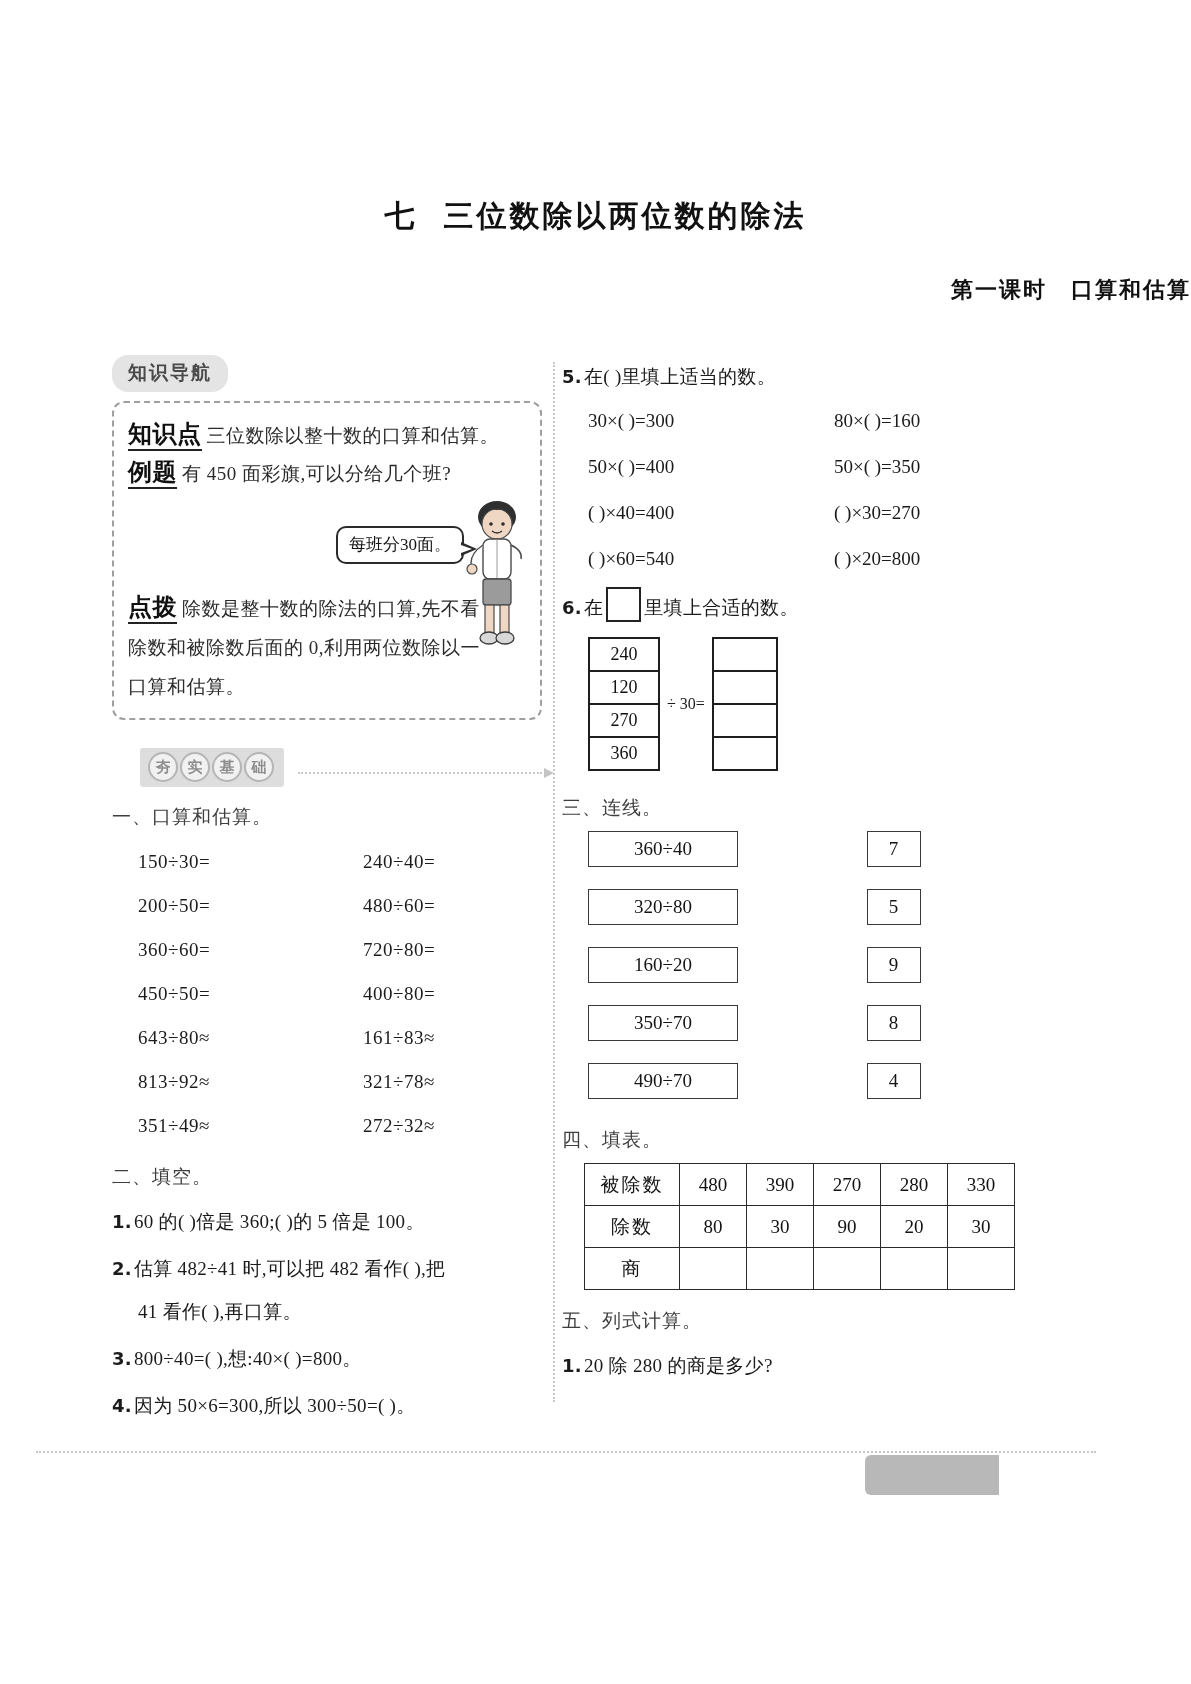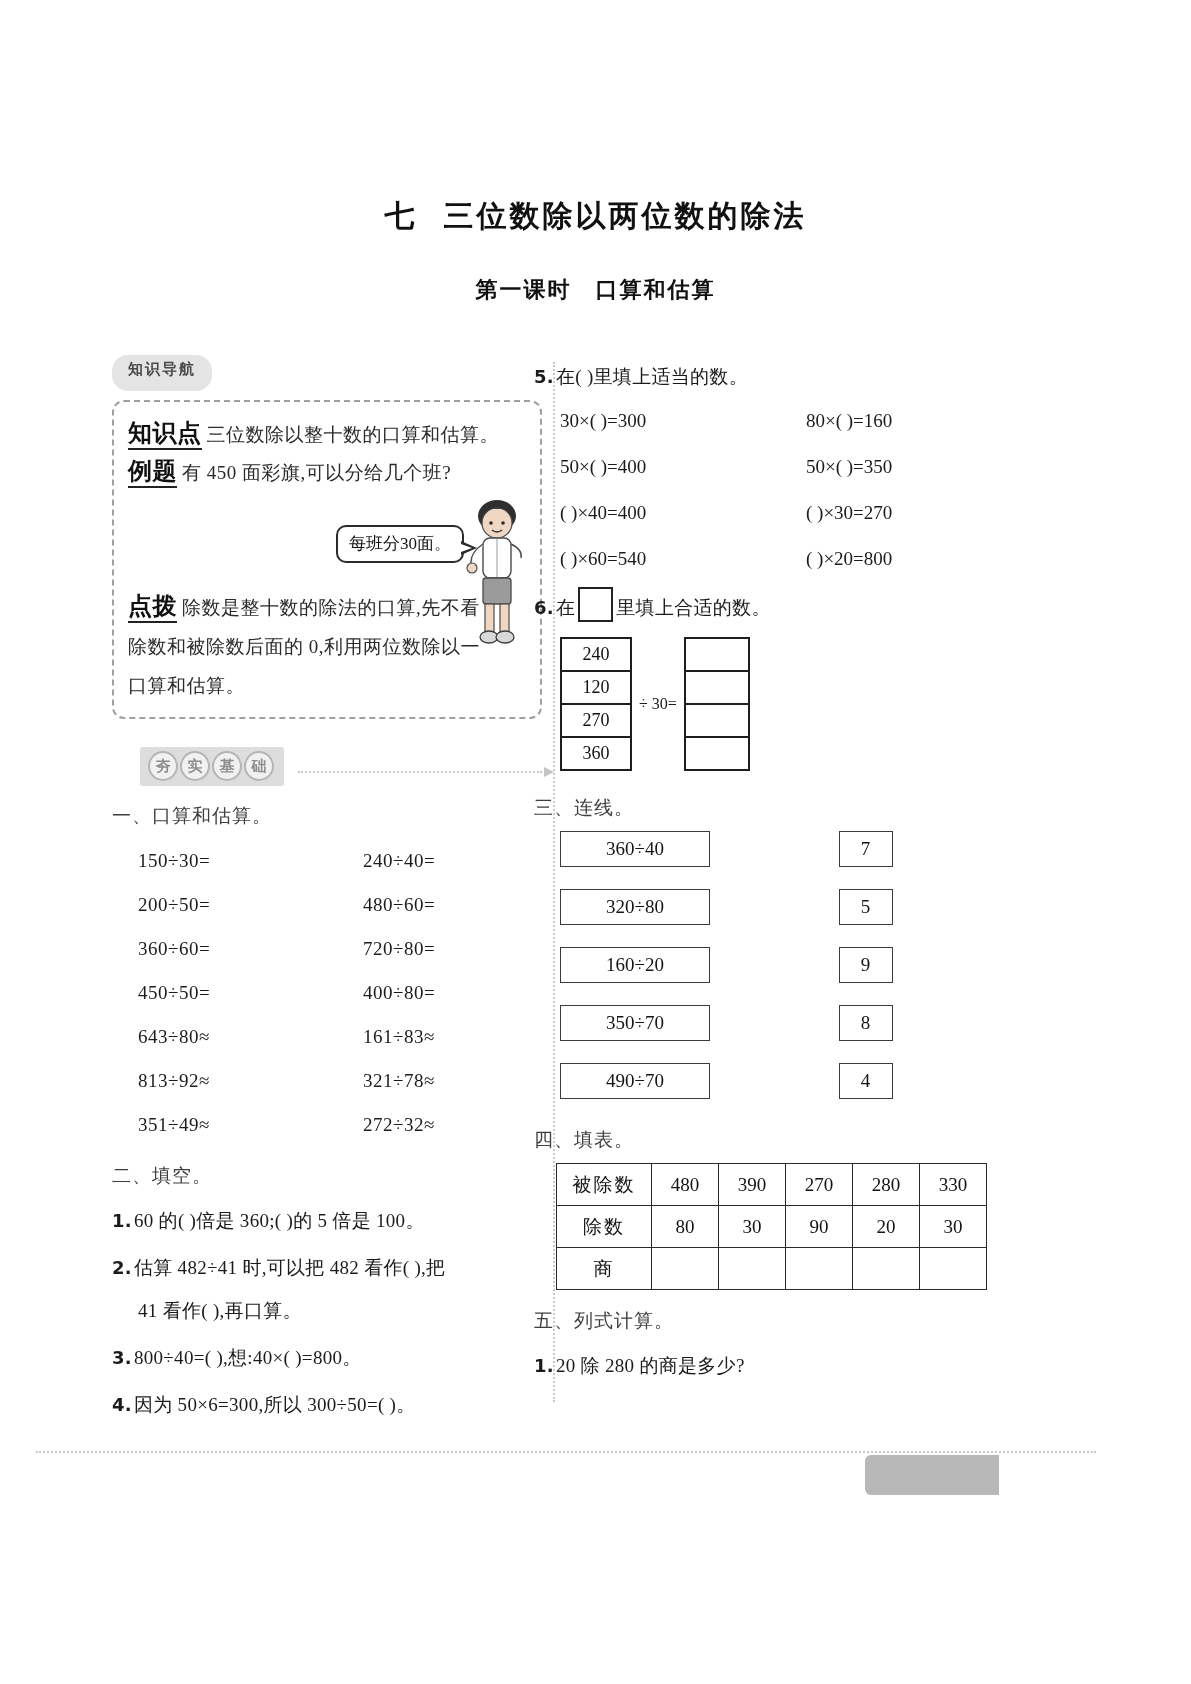--- a/index.html
+++ b/index.html
@@ -32,61 +32,61 @@
     font-size: 30px;
     letter-spacing: 3px;
     color: #111;
   }
   .chapter-title .num { margin-right: 26px; }
   .lesson-title {
     position: absolute;
     top: 275px;
     left: 0;
     width: 1191px;
-    text-align: center;
+    text-align: right;
     font-family: "DejaVu Sans", "Liberation Sans", sans-serif;
     font-weight: bold;
     font-size: 22px;
     letter-spacing: 2px;
     color: #111;
   }
   .lesson-title .sep { display: inline-block; width: 24px; }
 
   
   .col-left {
     position: absolute;
     top: 355px;
     left: 112px;
     width: 430px;
   }
   .col-right {
     position: absolute;
     top: 355px;
-    left: 534px;
+    left: 562px;
     width: 470px;
   }
   .divider {
     position: absolute;
     top: 362px;
     left: 553px;
     width: 0;
     height: 1040px;
     border-left: 2px dotted #c9c9c9;
   }
 
   
   .badge-nav {
     display: inline-block;
     background: #e4e4e4;
     color: #4a4a4a;
     font-family: "DejaVu Sans", "Liberation Sans", sans-serif;
     font-weight: bold;
-    font-size: 15px;
+    font-size: 19px;
     letter-spacing: 2px;
-    padding: 5px 16px 12px 16px;
+    padding: 5px 16px 6px 16px;
     border-radius: 16px;
     margin-bottom: 9px;
   }
 
   
   .know-box {
     position: relative;
     border: 2px dashed #9f9f9f;
     border-radius: 12px;
     padding: 13px 14px 12px 14px;

